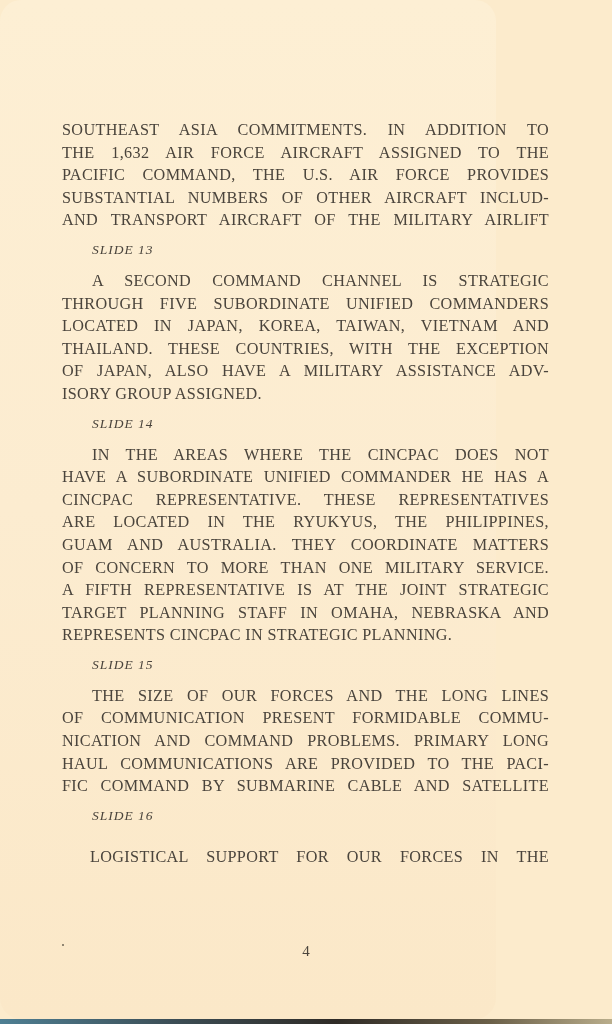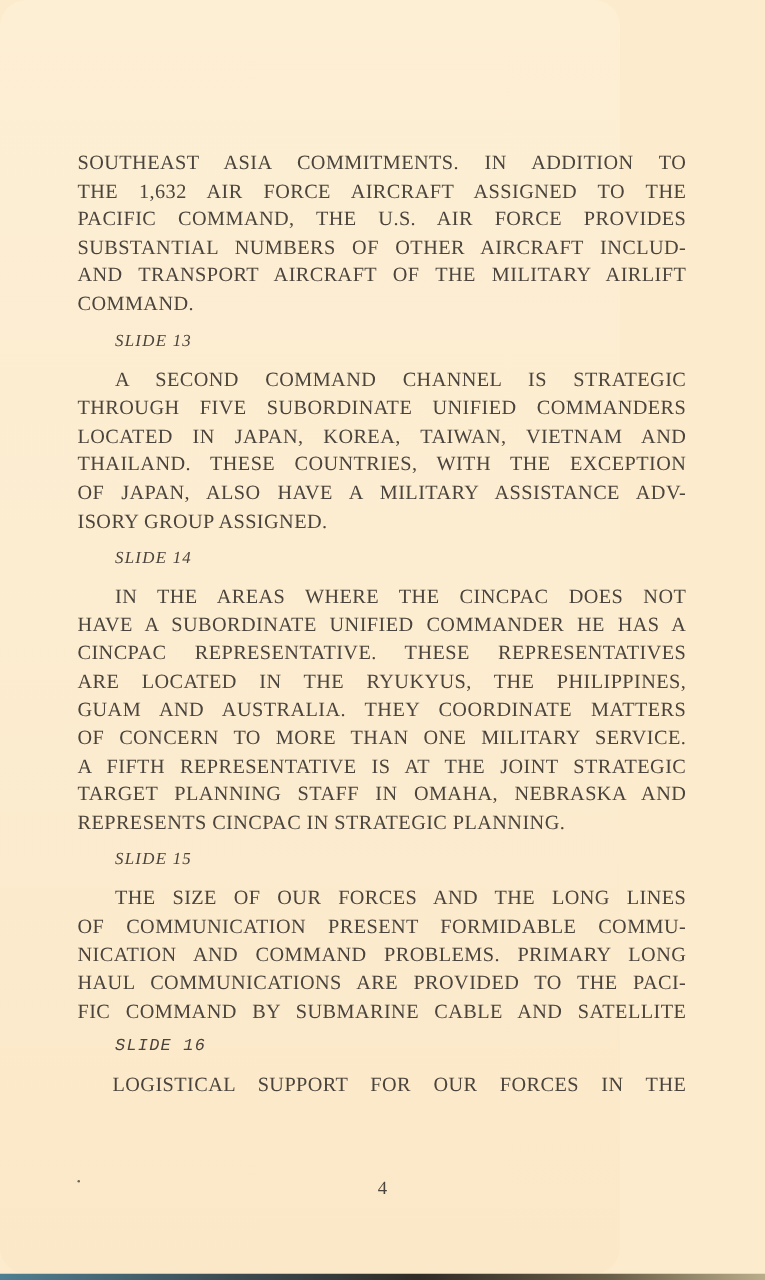--- a/index.html
+++ b/index.html
@@ -57,22 +57,21 @@
       font-style: italic;
       font-size: 13.5px;
       letter-spacing: 1px;
       padding-left: 30px;
       height: 22px;
       line-height: 22px;
       margin-top: 7px;
       margin-bottom: 9px;
     }
     .slide-label.tight {
-      margin-bottom: 8px;
-      font-family: Liberation Mono, monospace;
+      margin-bottom: 19px;
     }
     .page-number {
       position: absolute;
       left: 0;
       width: 612px;
       top: 943px;
       text-align: center;
       font-size: 15px;
     }
     .speck {
@@ -90,21 +89,20 @@
 
 <div class="page">
   <div class="content">
 
     <div>
       <span class="line">SOUTHEAST ASIA COMMITMENTS. IN ADDITION TO</span>
       <span class="line">THE 1,632 AIR FORCE AIRCRAFT ASSIGNED TO THE</span>
       <span class="line">PACIFIC COMMAND, THE U.S. AIR FORCE PROVIDES</span>
       <span class="line">SUBSTANTIAL NUMBERS OF OTHER AIRCRAFT INCLUD-</span>
       <span class="line">AND TRANSPORT AIRCRAFT OF THE MILITARY AIRLIFT</span>
-      <span class="line last">COMMAND.</span>
     </div>
 
     <span class="slide-label">SLIDE 13</span>
     <div>
       <span class="line indent">A SECOND COMMAND CHANNEL IS STRATEGIC</span>
       <span class="line">THROUGH FIVE SUBORDINATE UNIFIED COMMANDERS</span>
       <span class="line">LOCATED IN JAPAN, KOREA, TAIWAN, VIETNAM AND</span>
       <span class="line">THAILAND. THESE COUNTRIES, WITH THE EXCEPTION</span>
       <span class="line">OF JAPAN, ALSO HAVE A MILITARY ASSISTANCE ADV-</span>
       <span class="line last">ISORY GROUP ASSIGNED.</span>

